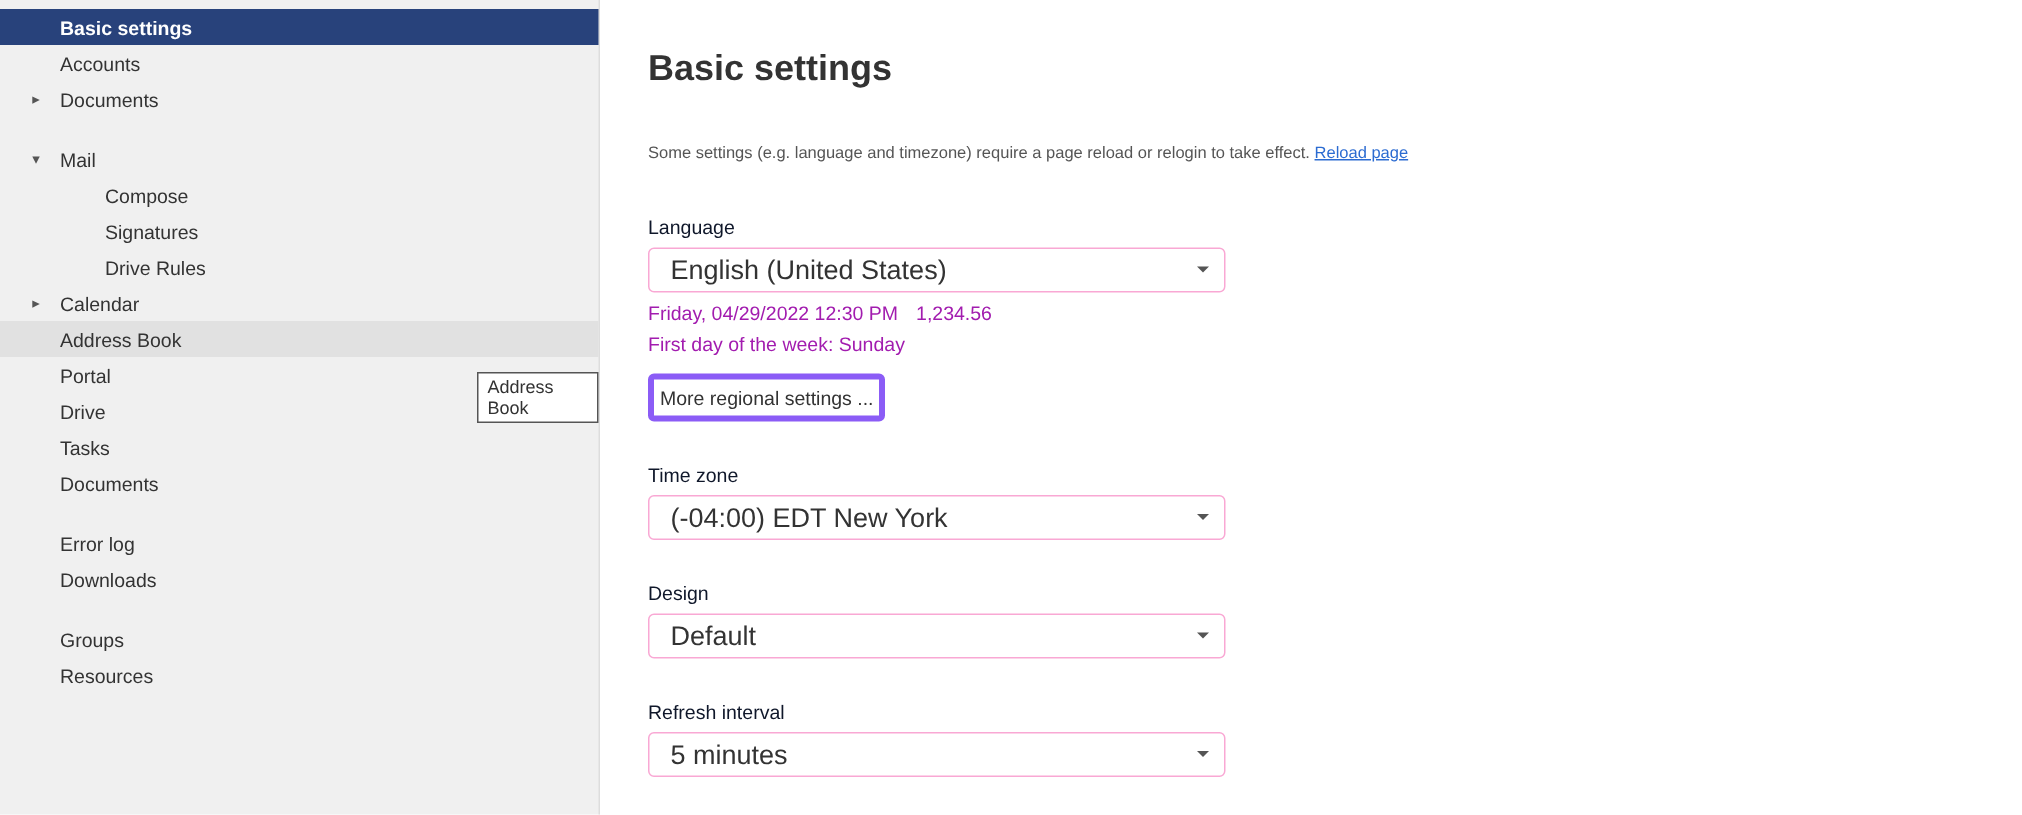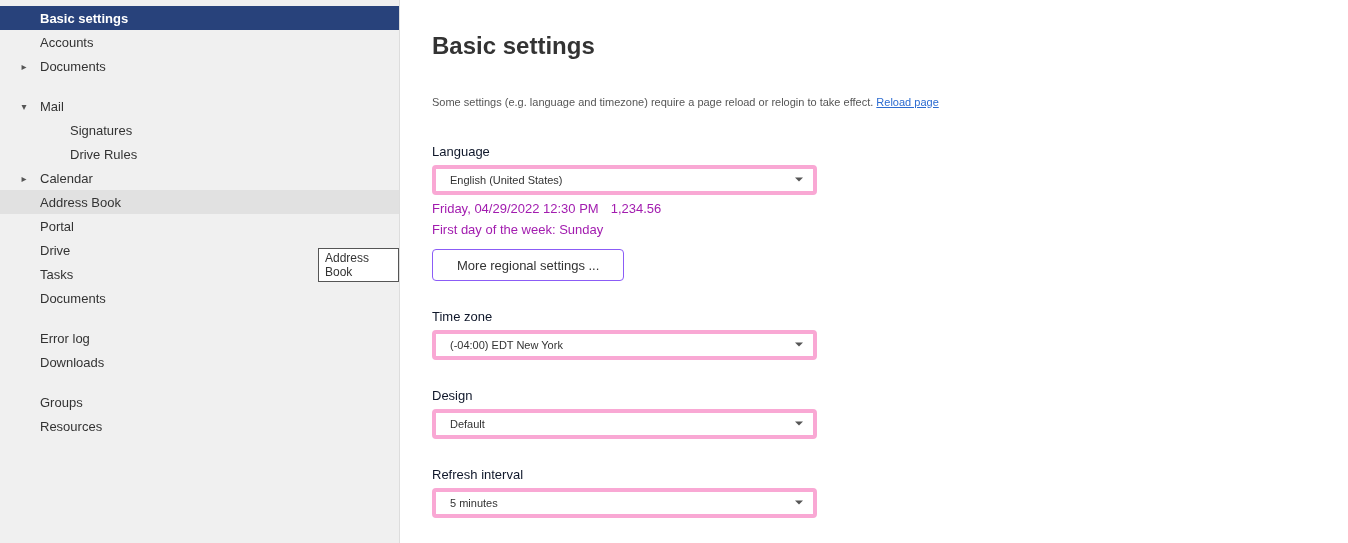--- a/index.html
+++ b/index.html
@@ -85,25 +85,25 @@
   .field-group { margin-bottom: 28px; }
   .field-label {
     font-size: 13px;
     color: #0f172a;
     margin-bottom: 6px;
     display: block;
   }
   .select {
     width: 385px;
     height: 30px;
-    border: 4px solid #f9a8d4;
+    border: 1px solid #f9a8d4;
     border-radius: 4px;
     background: #fff;
     padding: 0 28px 0 14px;
-    font-size: 11px;
+    font-size: 18px;
     color: #333;
     display: flex;
     align-items: center;
     position: relative;
     cursor: pointer;
   }
   .select::after {
     content: "";
     position: absolute;
     right: 10px;
@@ -114,22 +114,22 @@
   }
   .helper-line {
     font-size: 13px;
     color: #a21caf;
     margin-top: 6px;
   }
   .helper-line .spaced { margin-left: 12px; }
   .btn-secondary {
     margin-top: 12px;
     height: 32px;
-    padding: 0 24px;
-    border: 1px solid #8b5cf6;
+    padding: 0 4px;
+    border: 4px solid #8b5cf6;
     border-radius: 4px;
     background: #fff;
     font-size: 13px;
     color: #333;
     cursor: pointer;
     display: inline-flex;
     align-items: center;
   }
 </style>
 </head>
@@ -146,20 +146,23 @@
       <div class="nav-item">
         <span class="arrow">▸</span>
         <span>Documents</span>
       </div>
       <div class="nav-spacer"></div>
       <div class="nav-item">
         <span class="arrow">▾</span>
         <span>Mail</span>
       </div>
       <div class="nav-item sub">
+        <span>Compose</span>
+      </div>
+      <div class="nav-item sub">
         <span>Signatures</span>
       </div>
       <div class="nav-item sub">
         <span>Drive Rules</span>
       </div>
       <div class="nav-item">
         <span class="arrow">▸</span>
         <span>Calendar</span>
       </div>
       <div class="nav-item hover">

